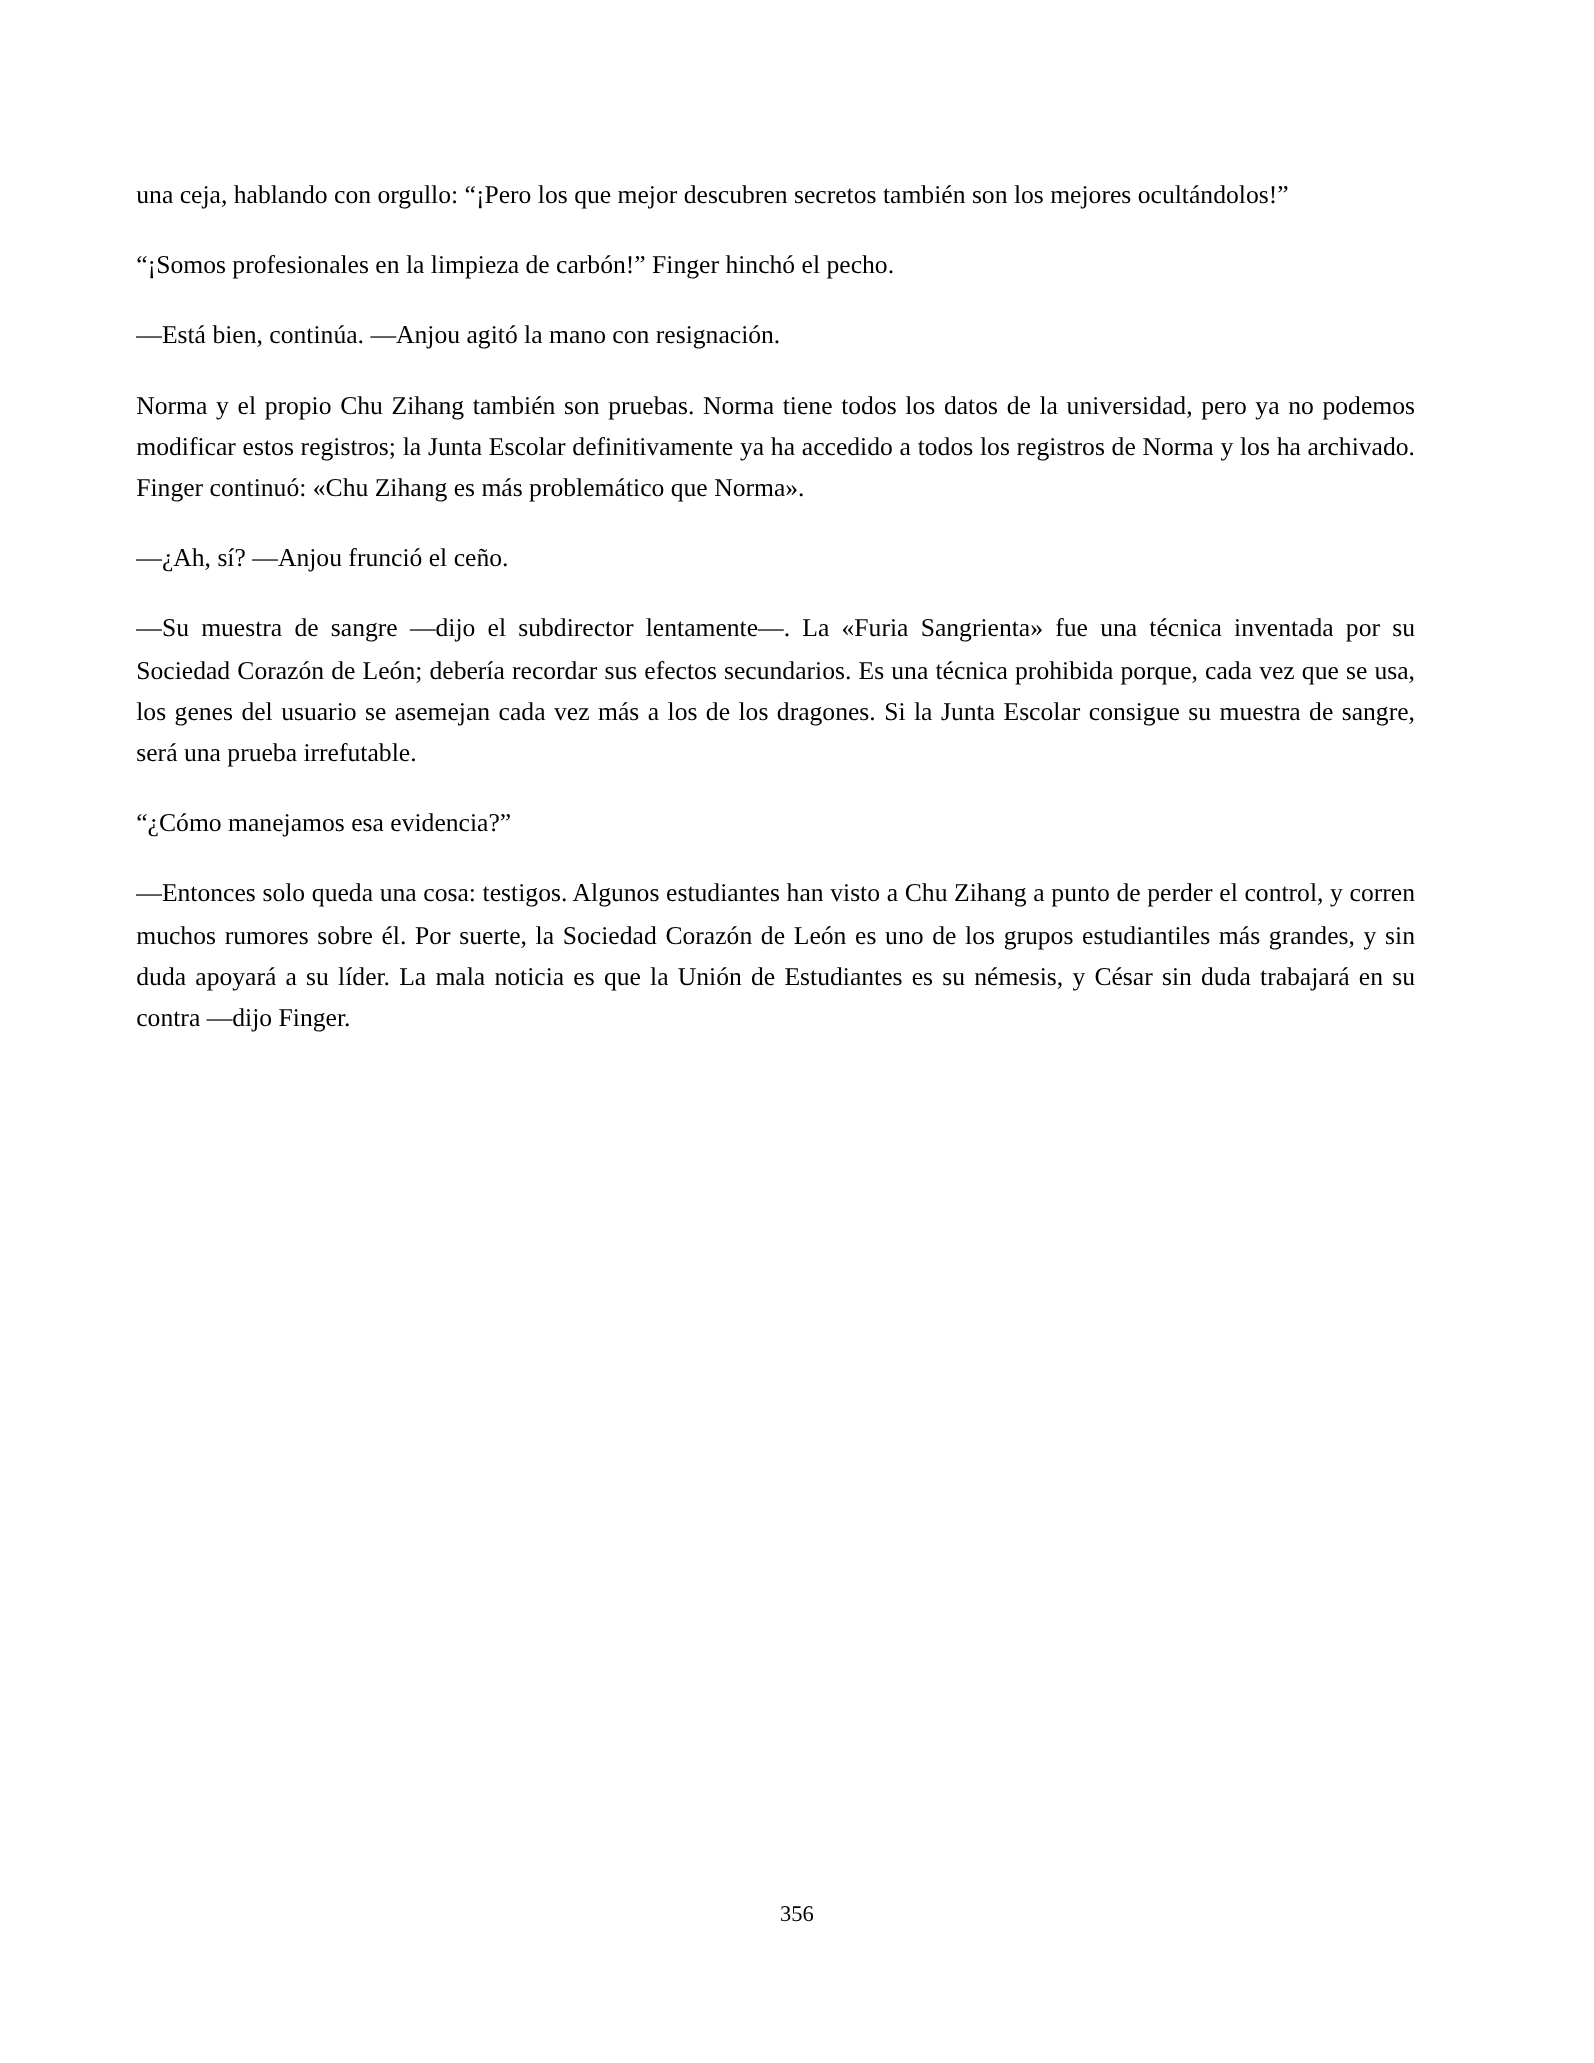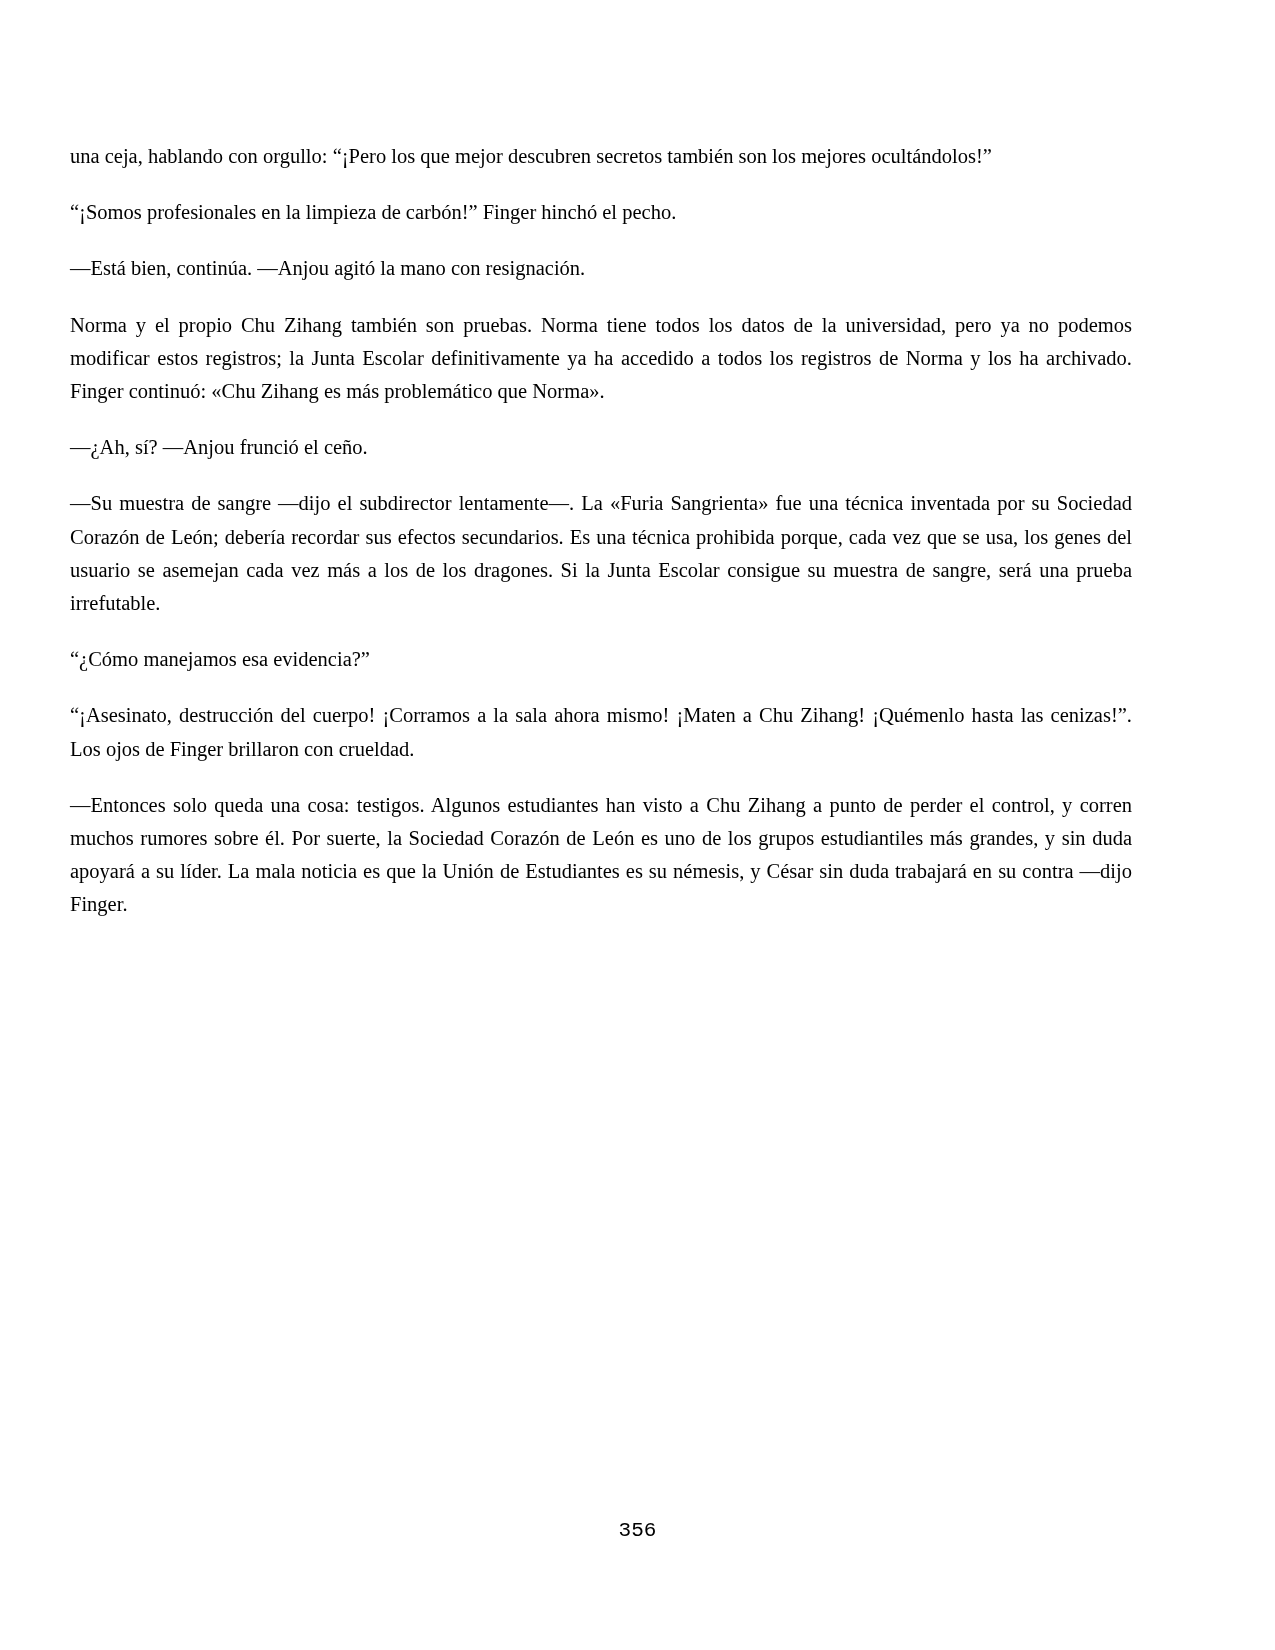--- a/index.html
+++ b/index.html
@@ -11,52 +11,51 @@
     width: 1275px;
     height: 1650px;
     font-family: "Liberation Serif", serif;
     color: #000000;
     position: relative;
   }
   .page {
     box-sizing: border-box;
     width: 1275px;
     height: 1650px;
-    padding: 140px 143px 60px 70px;
+    padding: 140px 143px 60px 109px;
     position: relative;
   }
   .body-text {
     font-size: 20.5px;
     line-height: 1.62;
     text-align: justify;
     text-justify: inter-word;
     hyphens: none;
   }
   .body-text p {
     margin: 0 0 23px 0;
   }
   .page-number {
     position: absolute;
     left: 0;
     right: 0;
     bottom: 108px;
     text-align: center;
-    font-size: 21px;
-    font-family: Liberation Mono, monospace;
+    font-size: 18px;
+    font-family: Liberation Serif, serif;
   }
 </style>
 </head>
 <body>
 
 <div class="page">
   <div class="body-text">
     <p>una ceja, hablando con orgullo: “¡Pero los que mejor descubren secretos también son los mejores ocultándolos!”</p>
     <p>“¡Somos profesionales en la limpieza de carbón!” Finger hinchó el pecho.</p>
     <p>—Está bien, continúa. —Anjou agitó la mano con resignación.</p>
     <p>Norma y el propio Chu Zihang también son pruebas. Norma tiene todos los datos de la universidad, pero ya no podemos modificar estos registros; la Junta Escolar definitivamente ya ha accedido a todos los registros de Norma y los ha archivado. Finger continuó: «Chu Zihang es más problemático que Norma».</p>
     <p>—¿Ah, sí? —Anjou frunció el ceño.</p>
     <p>—Su muestra de sangre —dijo el subdirector lentamente—. La «Furia Sangrienta» fue una técnica inventada por su Sociedad Corazón de León; debería recordar sus efectos secundarios. Es una técnica prohibida porque, cada vez que se usa, los genes del usuario se asemejan cada vez más a los de los dragones. Si la Junta Escolar consigue su muestra de sangre, será una prueba irrefutable.</p>
     <p>“¿Cómo manejamos esa evidencia?”</p>
-    <p>“¡Asesinato, destrucción del cuerpo! ¡Corramos a la sala ahora mismo! ¡Maten a Chu Zihang! ¡Quémenlo hasta las cenizas!”. Los ojos de Finger brillaron con crueldad.</p>
     <p>—Entonces solo queda una cosa: testigos. Algunos estudiantes han visto a Chu Zihang a punto de perder el control, y corren muchos rumores sobre él. Por suerte, la Sociedad Corazón de León es uno de los grupos estudiantiles más grandes, y sin duda apoyará a su líder. La mala noticia es que la Unión de Estudiantes es su némesis, y César sin duda trabajará en su contra —dijo Finger.</p>
   </div>
   <div class="page-number">356</div>
 </div>
 
 </body></html>

